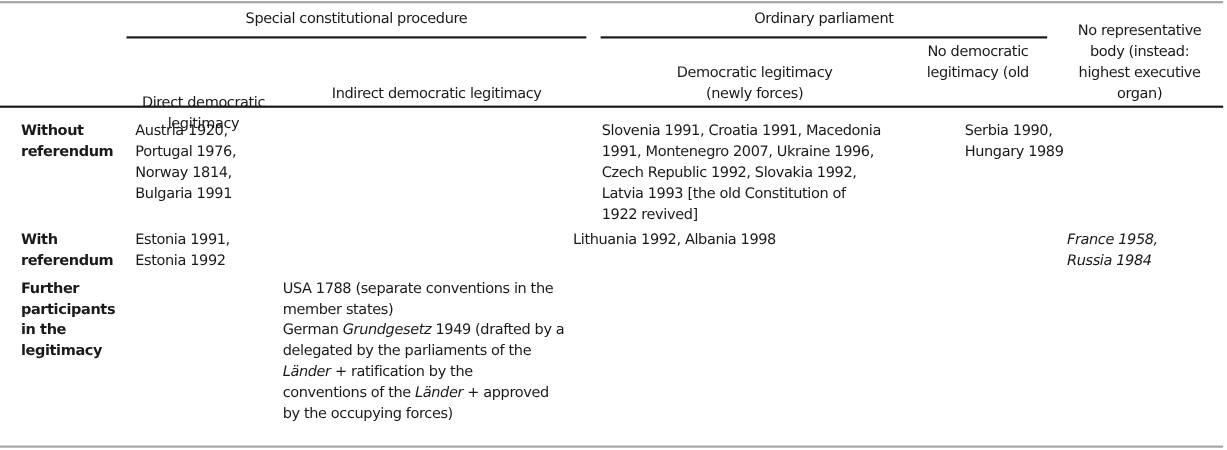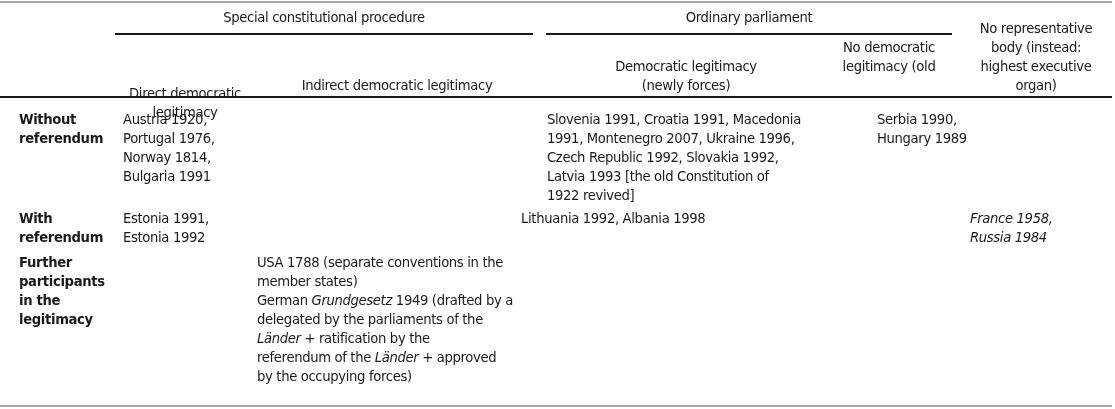--- a/index.html
+++ b/index.html
@@ -91,18 +91,18 @@
     <div>participants</div>
     <div>in the</div>
     <div>legitimacy</div>
   </div>
   <div class="t" style="left:257px; top:253px;">
     <div>USA 1788 (separate conventions in the</div>
     <div>member states)</div>
     <div><span>German </span><span class="i">Grundgesetz</span><span> 1949 (drafted by a</span></div>
     <div>delegated by the parliaments of the</div>
     <div><span class="i">Länder</span><span> + ratification by the</span></div>
-    <div><span>referendum of the </span><span class="i">Länder</span><span> + approved</span></div>
+    <div><span>conventions of the </span><span class="i">Länder</span><span> + approved</span></div>
     <div>by the occupying forces)</div>
   </div>
 
   <div class="rule rule-bottom"></div>
 </div>
 
 </body></html>

